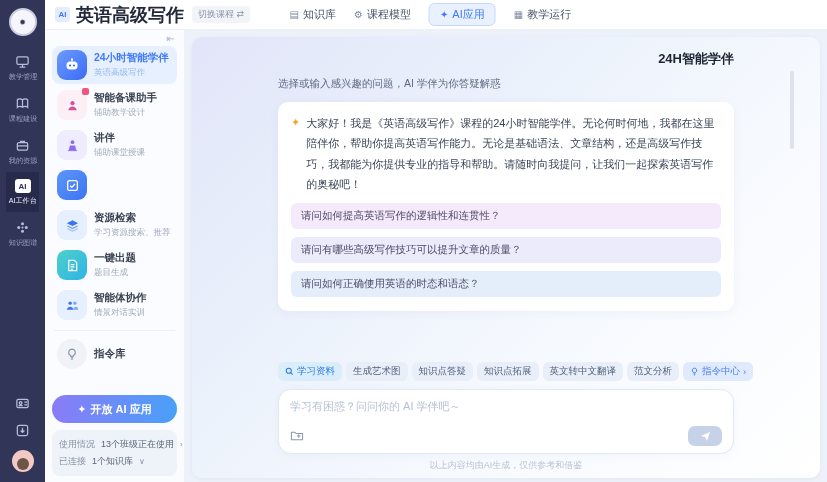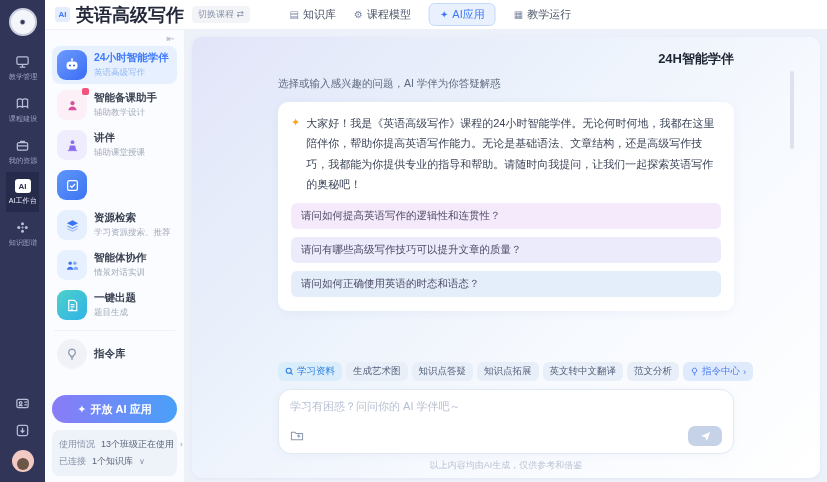--- a/index.html
+++ b/index.html
@@ -272,44 +272,44 @@
                 <path d="M3 10.8l5 2.5 5-2.5 1 .9-6 3-6-3z" opacity=".4"></path>
               </svg>
           </div>
           <div class="side-txt">
             <div class="side-title">资源检索</div>
             <div class="side-sub">学习资源搜索、推荐</div>
           </div>
         </div>
 
         <div class="side-item">
+          <div class="tile tile-7">
+            <svg width="15" height="15" viewBox="0 0 16 16" fill="none" stroke="#fff" stroke-width="1.3">
+                <path d="M4 2.5h6l2.5 2.5v8.5H4z"></path>
+                <path d="M6 7h4M6 9.5h4M6 12h2.5"></path>
+              </svg>
+          </div>
+          <div class="side-txt">
+            <div class="side-title">一键出题</div>
+            <div class="side-sub">题目生成</div>
+          </div>
+        </div>
+
+        <div class="side-item">
           <div class="tile tile-6">
             <svg width="15" height="15" viewBox="0 0 16 16" fill="#3b74f2">
                 <circle cx="5.5" cy="5.5" r="1.8"></circle>
                 <circle cx="10.5" cy="5.5" r="1.8" opacity=".6"></circle>
                 <path d="M2 12.5c.4-2.2 1.9-3.2 3.5-3.2s3.1 1 3.5 3.2z"></path>
                 <path d="M8.8 12.5c.3-1.8 1.4-3.2 3-3.2 1.2 0 2 .9 2.2 3.2z" opacity=".6"></path>
               </svg>
           </div>
           <div class="side-txt">
             <div class="side-title">智能体协作</div>
             <div class="side-sub">情景对话实训</div>
-          </div>
-        </div>
-
-        <div class="side-item">
-          <div class="tile tile-7">
-            <svg width="15" height="15" viewBox="0 0 16 16" fill="none" stroke="#fff" stroke-width="1.3">
-                <path d="M4 2.5h6l2.5 2.5v8.5H4z"></path>
-                <path d="M6 7h4M6 9.5h4M6 12h2.5"></path>
-              </svg>
-          </div>
-          <div class="side-txt">
-            <div class="side-title">一键出题</div>
-            <div class="side-sub">题目生成</div>
           </div>
         </div>
 
         <div class="side-divider"></div>
 
         <div class="side-item">
           <div class="tile tile-8">
             <svg width="14" height="14" viewBox="0 0 16 16" fill="none" stroke="#8d99ad" stroke-width="1.3">
                 <path d="M8 2.5a3.8 3.8 0 0 1 2 7c-.4.3-.5.8-.5 1.2h-3c0-.4-.1-.9-.5-1.2a3.8 3.8 0 0 1 2-7z"></path>
                 <path d="M6.7 12.5h2.6M7.1 14h1.8"></path>

